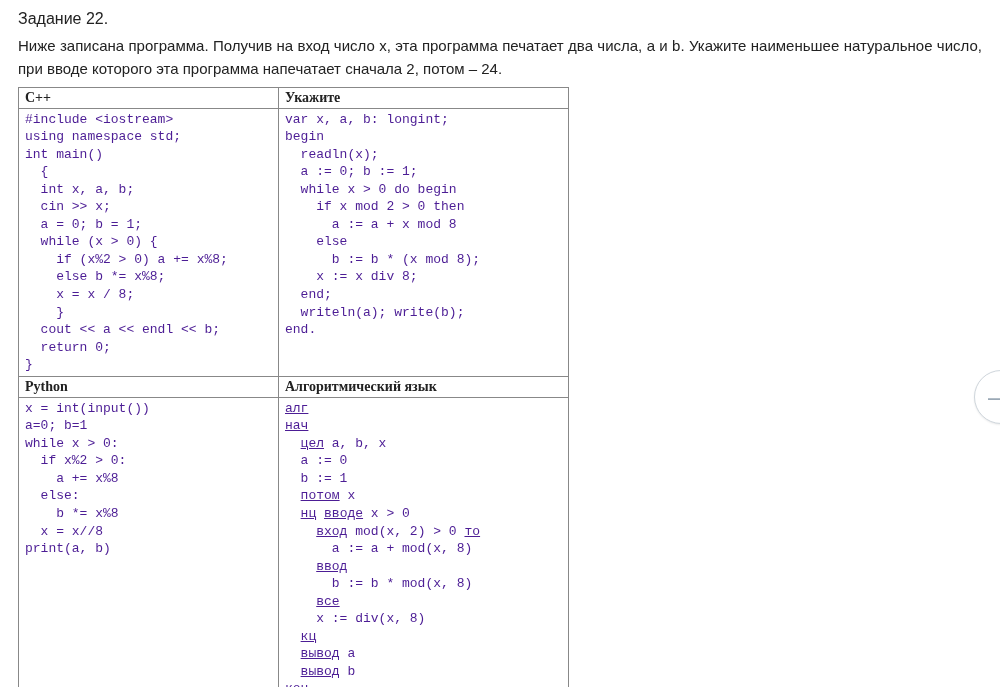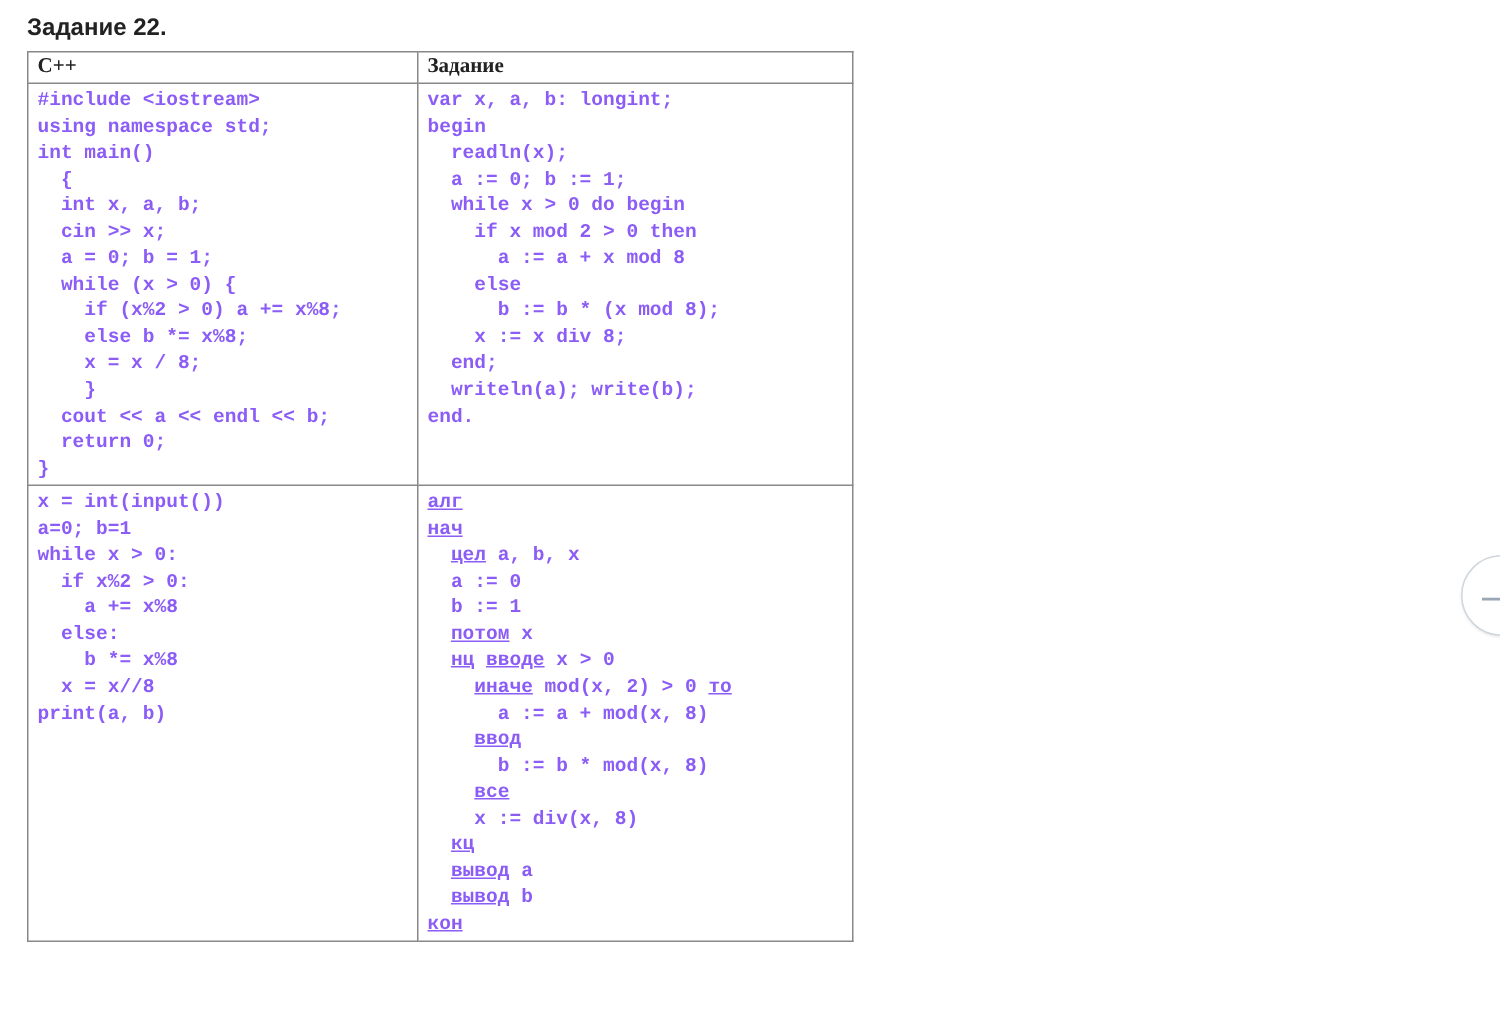--- a/index.html
+++ b/index.html
@@ -10,21 +10,21 @@
     background: #fff;
     font-family: Arial, Helvetica, sans-serif;
     color: #222;
     overflow: hidden;
     position: relative;
   }
   .page {
     padding: 10px 18px 0 18px;
   }
   .heading {
-    font-weight: 700;
+    font-weight: 400;
     font-size: 16px;
     margin-bottom: 6px;
   }
   .intro {
     font-size: 15px;
     line-height: 1.55;
     text-align: justify;
     margin-bottom: 2px;
   }
   table.code-table {
@@ -42,22 +42,21 @@
     font-family: "Times New Roman", Times, serif;
     font-weight: 700;
     font-size: 14px;
     padding: 1px 6px;
   }
   .code {
     font-family: "Courier New", Courier, monospace;
     font-size: 13px;
     white-space: pre;
     line-height: 1.35;
-    color: #8b5cf6;
-    font-weight: bold;
+    color: #4c1d95;
   }
   .kw { text-decoration: underline; text-align: center; }
   .side-bubble {
     position: absolute;
     right: -28px;
     top: 370px;
     width: 52px;
     height: 52px;
     border: 1px solid #cfd6dc;
     border-radius: 50%;
@@ -70,30 +69,31 @@
     font-size: 26px;
   }
 </style>
 </head>
 <body>
 
 <div class="page">
 
   <div class="heading">Задание 22.</div>
 
+  <div class="intro">Ниже записана программа. Получив на вход число x, эта программа печатает два числа, a и b. Укажите наименьшее натуральное число, при вводе которого эта программа напечатает сначала 2, потом – 24.</div>
 
   <table class="code-table">
     <colgroup>
       <col style="width:260px">
       <col style="width:290px">
     </colgroup>
     <tbody>
         <tr>
       <td class="lang-header">С++</td>
-      <td class="lang-header">Задание</td>
+      <td class="lang-header">Укажите</td>
     </tr>
     <tr>
       <td class="code">#include &lt;iostream&gt;
 using namespace std;
 int main()
   {
   int x, a, b;
   cin &gt;&gt; x;
   a = 0; b = 1;
   while (x &gt; 0) {
@@ -112,37 +112,41 @@
     if x mod 2 &gt; 0 then
       a := a + x mod 8
     else
       b := b * (x mod 8);
     x := x div 8;
   end;
   writeln(a); write(b);
 end.</td>
     </tr>
     <tr>
+      <td class="lang-header">Python</td>
+      <td class="lang-header">Алгоритмический язык</td>
+    </tr>
+    <tr>
       <td class="code">x = int(input())
 a=0; b=1
 while x &gt; 0:
   if x%2 &gt; 0:
     a += x%8
   else:
     b *= x%8
   x = x//8
 print(a, b)</td>
       <td class="code" id="algo-cell"><span class="kw">алг</span>
 <span class="kw">нач</span>
   <span class="kw">цел</span> a, b, x
   a := 0
   b := 1
   <span class="kw">потом</span> x
   <span class="kw">нц</span> <span class="kw">вводе</span> x &gt; 0
-    <span class="kw">иначе</span> mod(x, 2) &gt; 0 <span class="kw">то</span>
+    <span class="kw">вход</span> mod(x, 2) &gt; 0 <span class="kw">то</span>
       a := a + mod(x, 8)
     <span class="kw">ввод</span>
       b := b * mod(x, 8)
     <span class="kw">все</span>
     x := div(x, 8)
   <span class="kw">кц</span>
   <span class="kw">вывод</span> a
   <span class="kw">вывод</span> b
 <span class="kw">кон</span></td>
     </tr>

